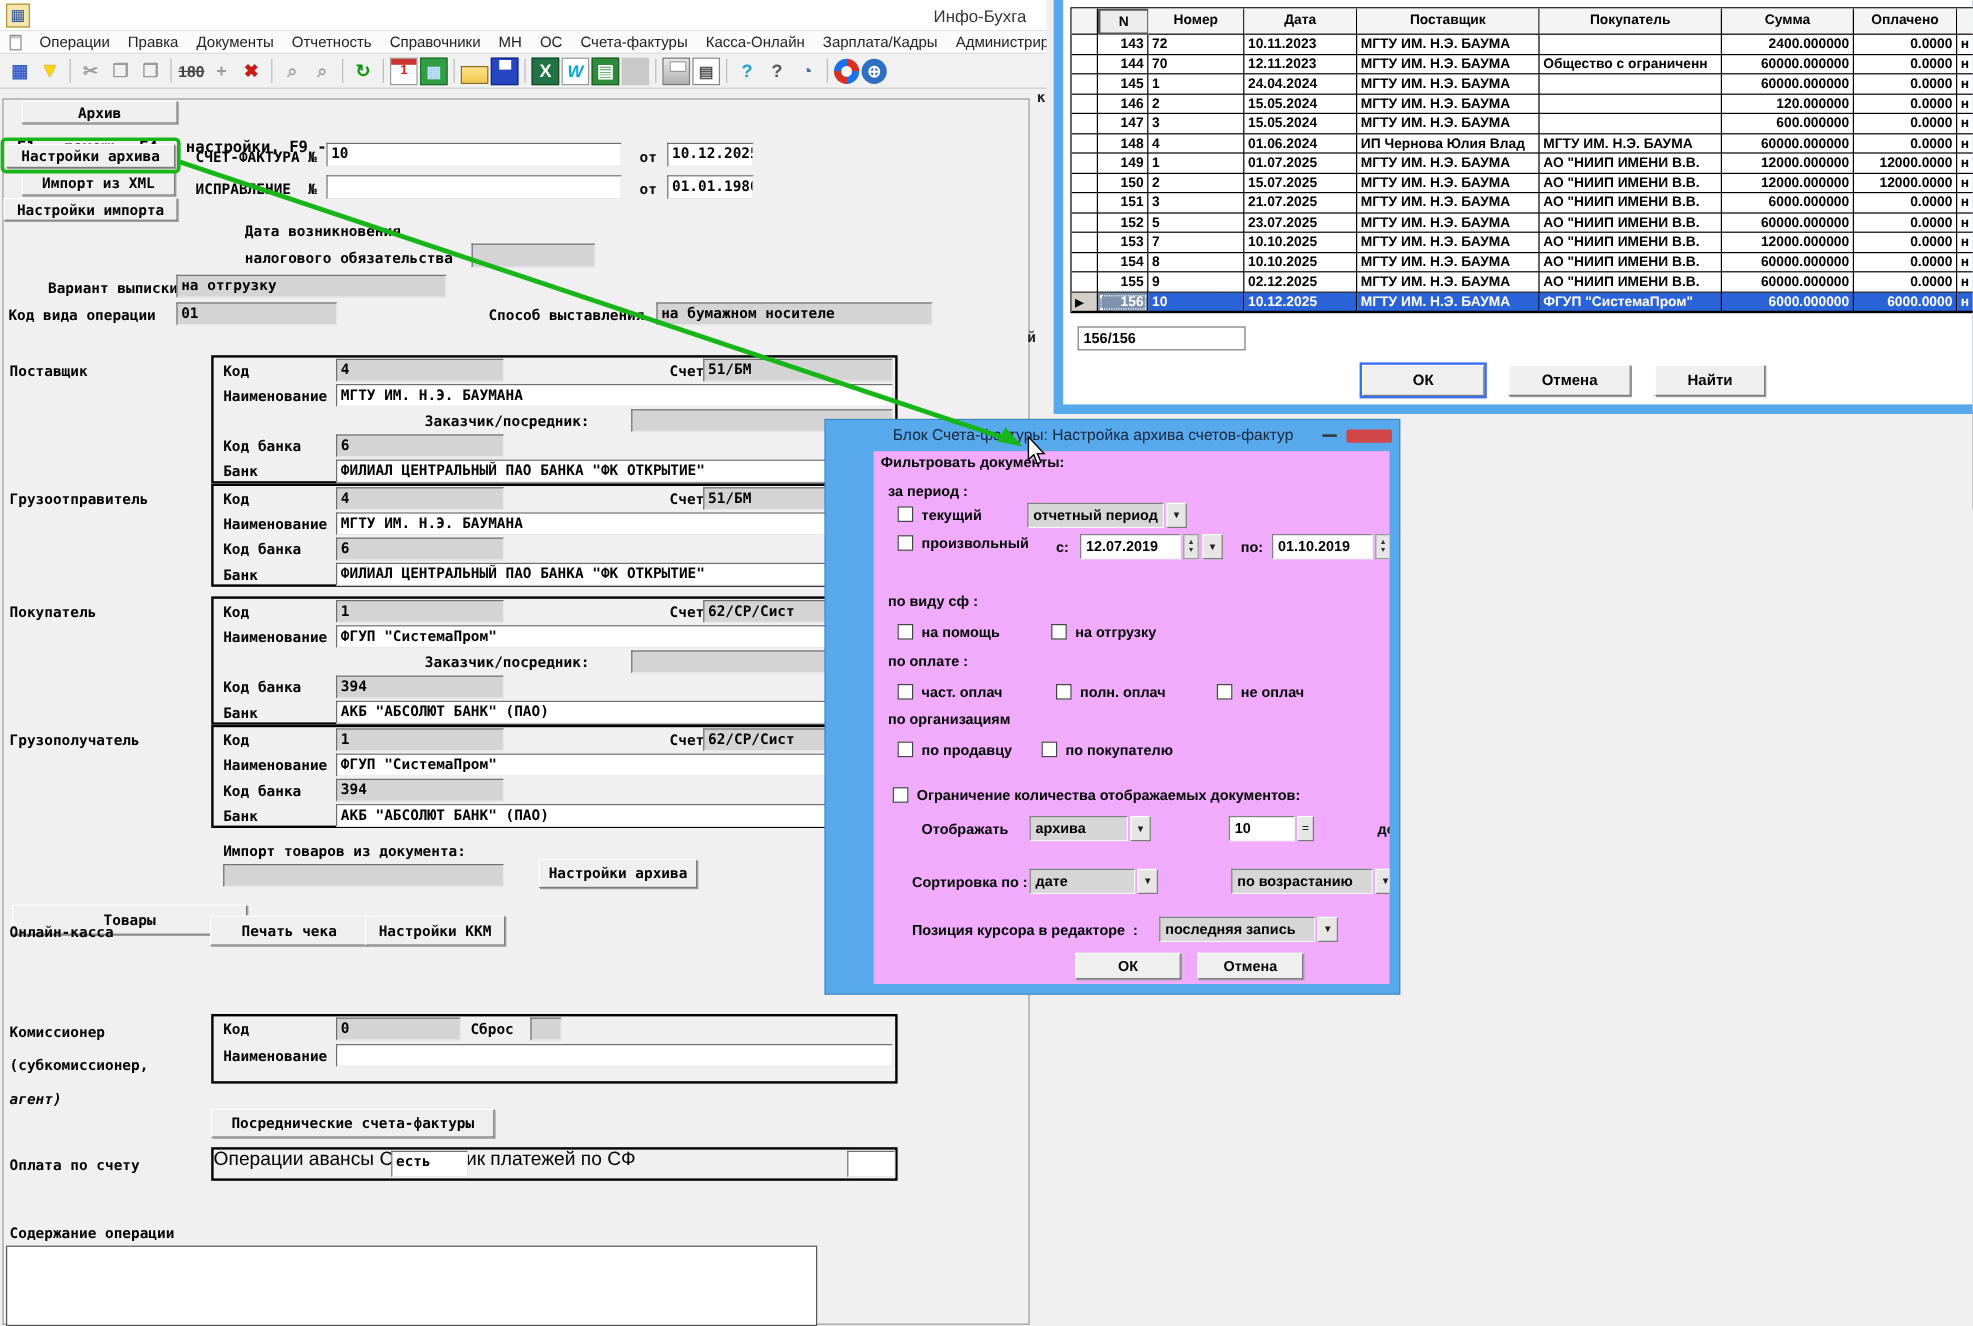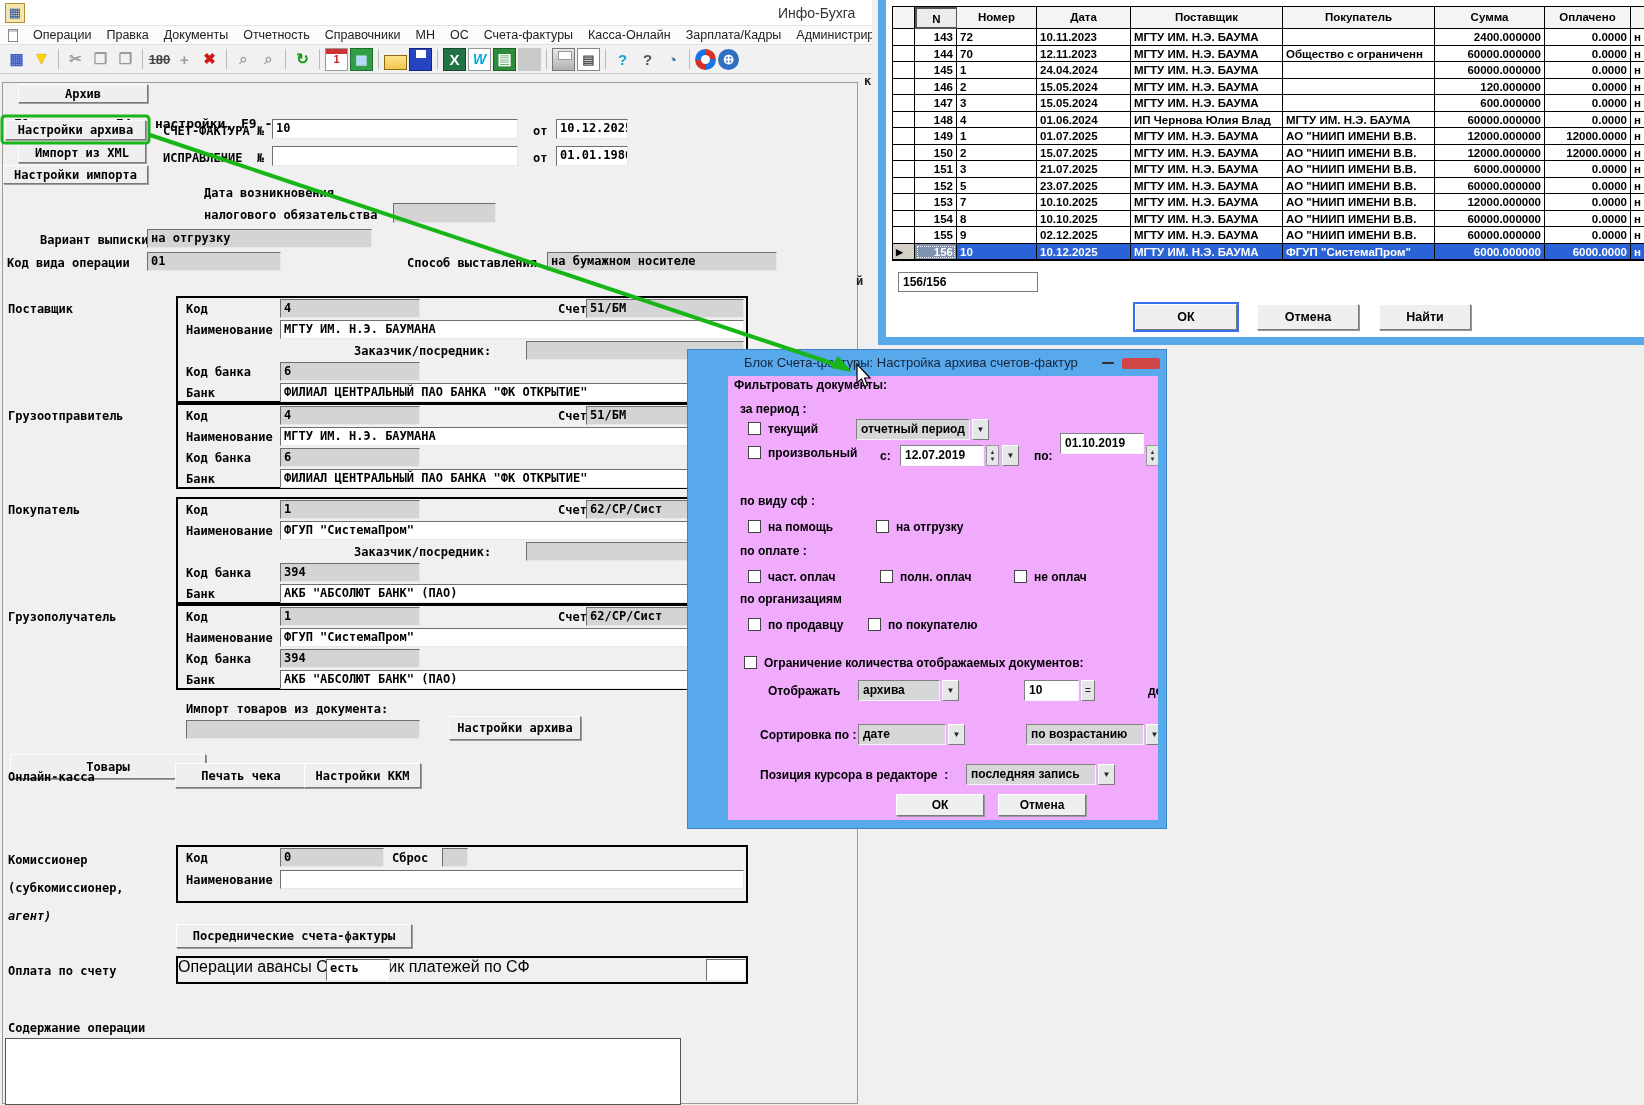--- a/index.html
+++ b/index.html
@@ -537,21 +537,21 @@
       <span class="cb" style="left:20px;top:70px;"></span>
       <span class="dl" style="left:40px;top:70px;">произвольный</span>
       <span class="dl" style="left:152px;top:73px;">с:</span>
       <div class="combo white" style="left:172px;top:69px;width:84px;">12.07.2019</div>
       <div class="spin" style="left:258px;top:69px;">
           <span>▲</span>
           <span>▼</span>
         </div>
       <div class="dropbtn" style="left:274px;top:69px;">▼</div>
       <span class="dl" style="left:306px;top:73px;">по:</span>
-      <div class="combo white" style="left:332px;top:57px;width:84px;">01.10.2019</div>
+      <div class="combo white" style="left:332px;top:69px;width:84px;">01.10.2019</div>
       <div class="spin" style="left:418px;top:69px;">
           <span>▲</span>
           <span>▼</span>
         </div>
       <div class="dropbtn" style="left:434px;top:69px;">▼</div>
 
       <span class="dl" style="left:12px;top:118px;">по виду сф :</span>
       <span class="cb" style="left:20px;top:144px;"></span>
       <span class="dl" style="left:40px;top:144px;">на помощь</span>
       <span class="cb" style="left:148px;top:144px;"></span>

